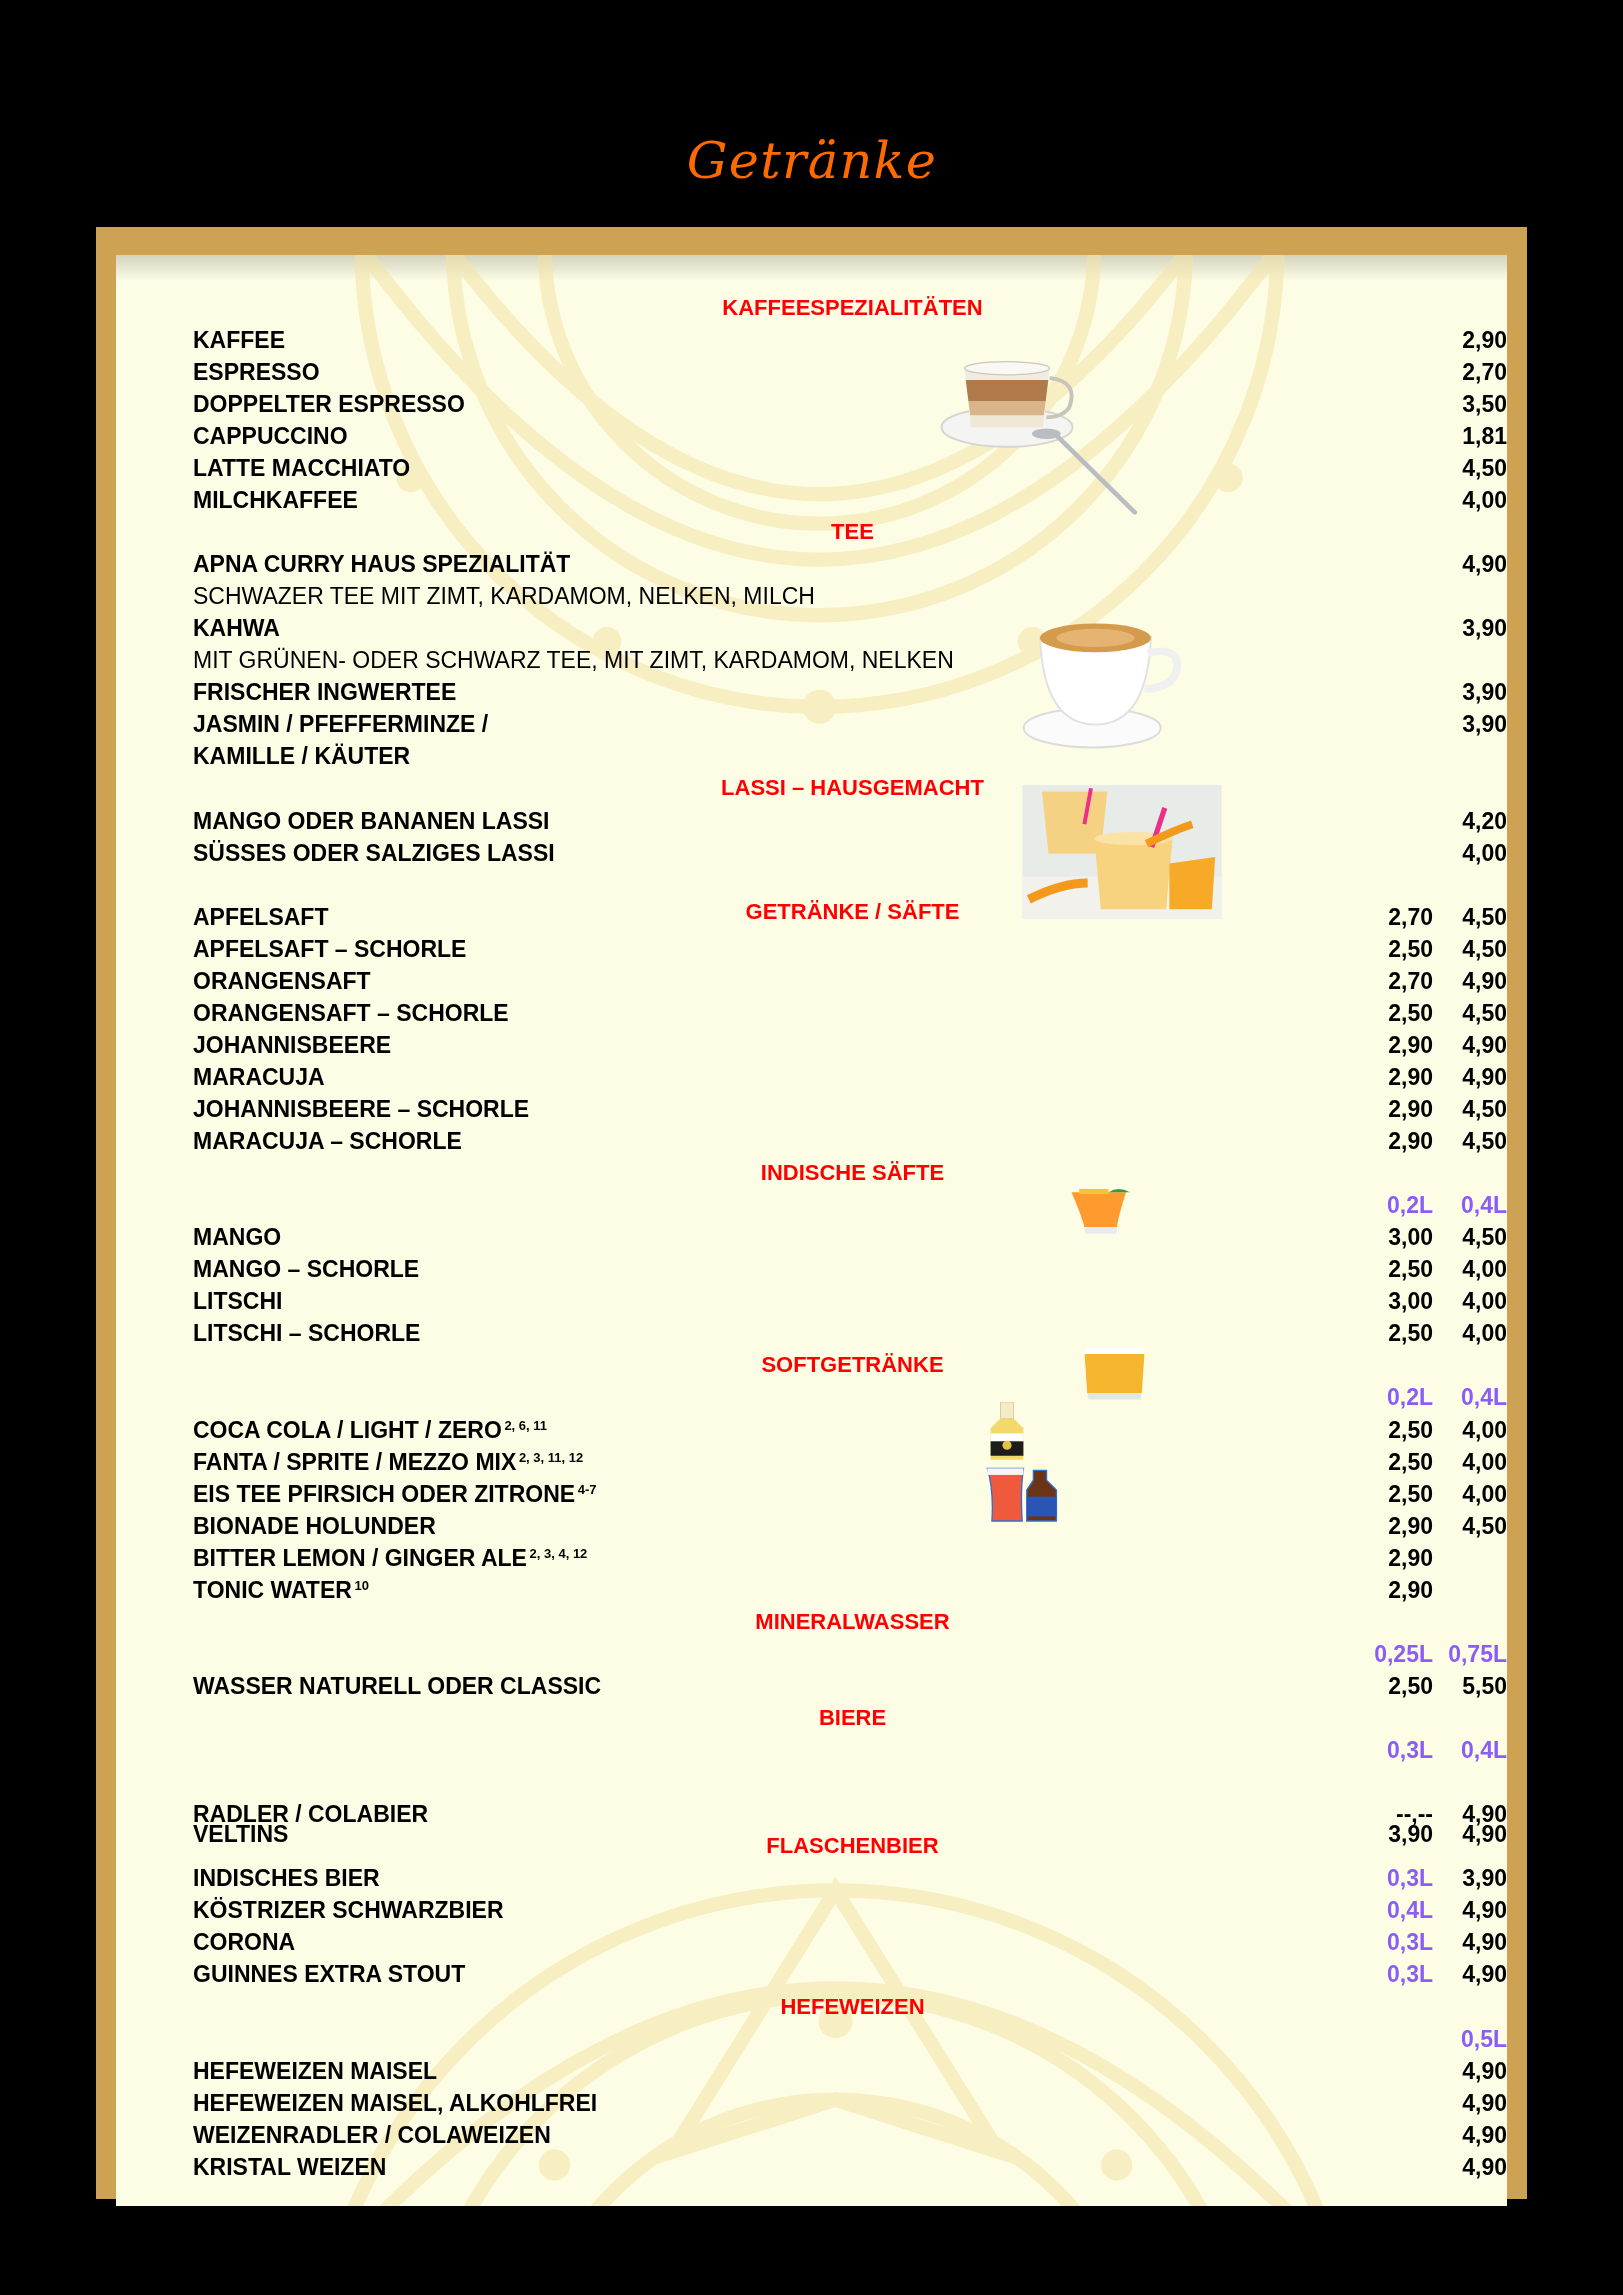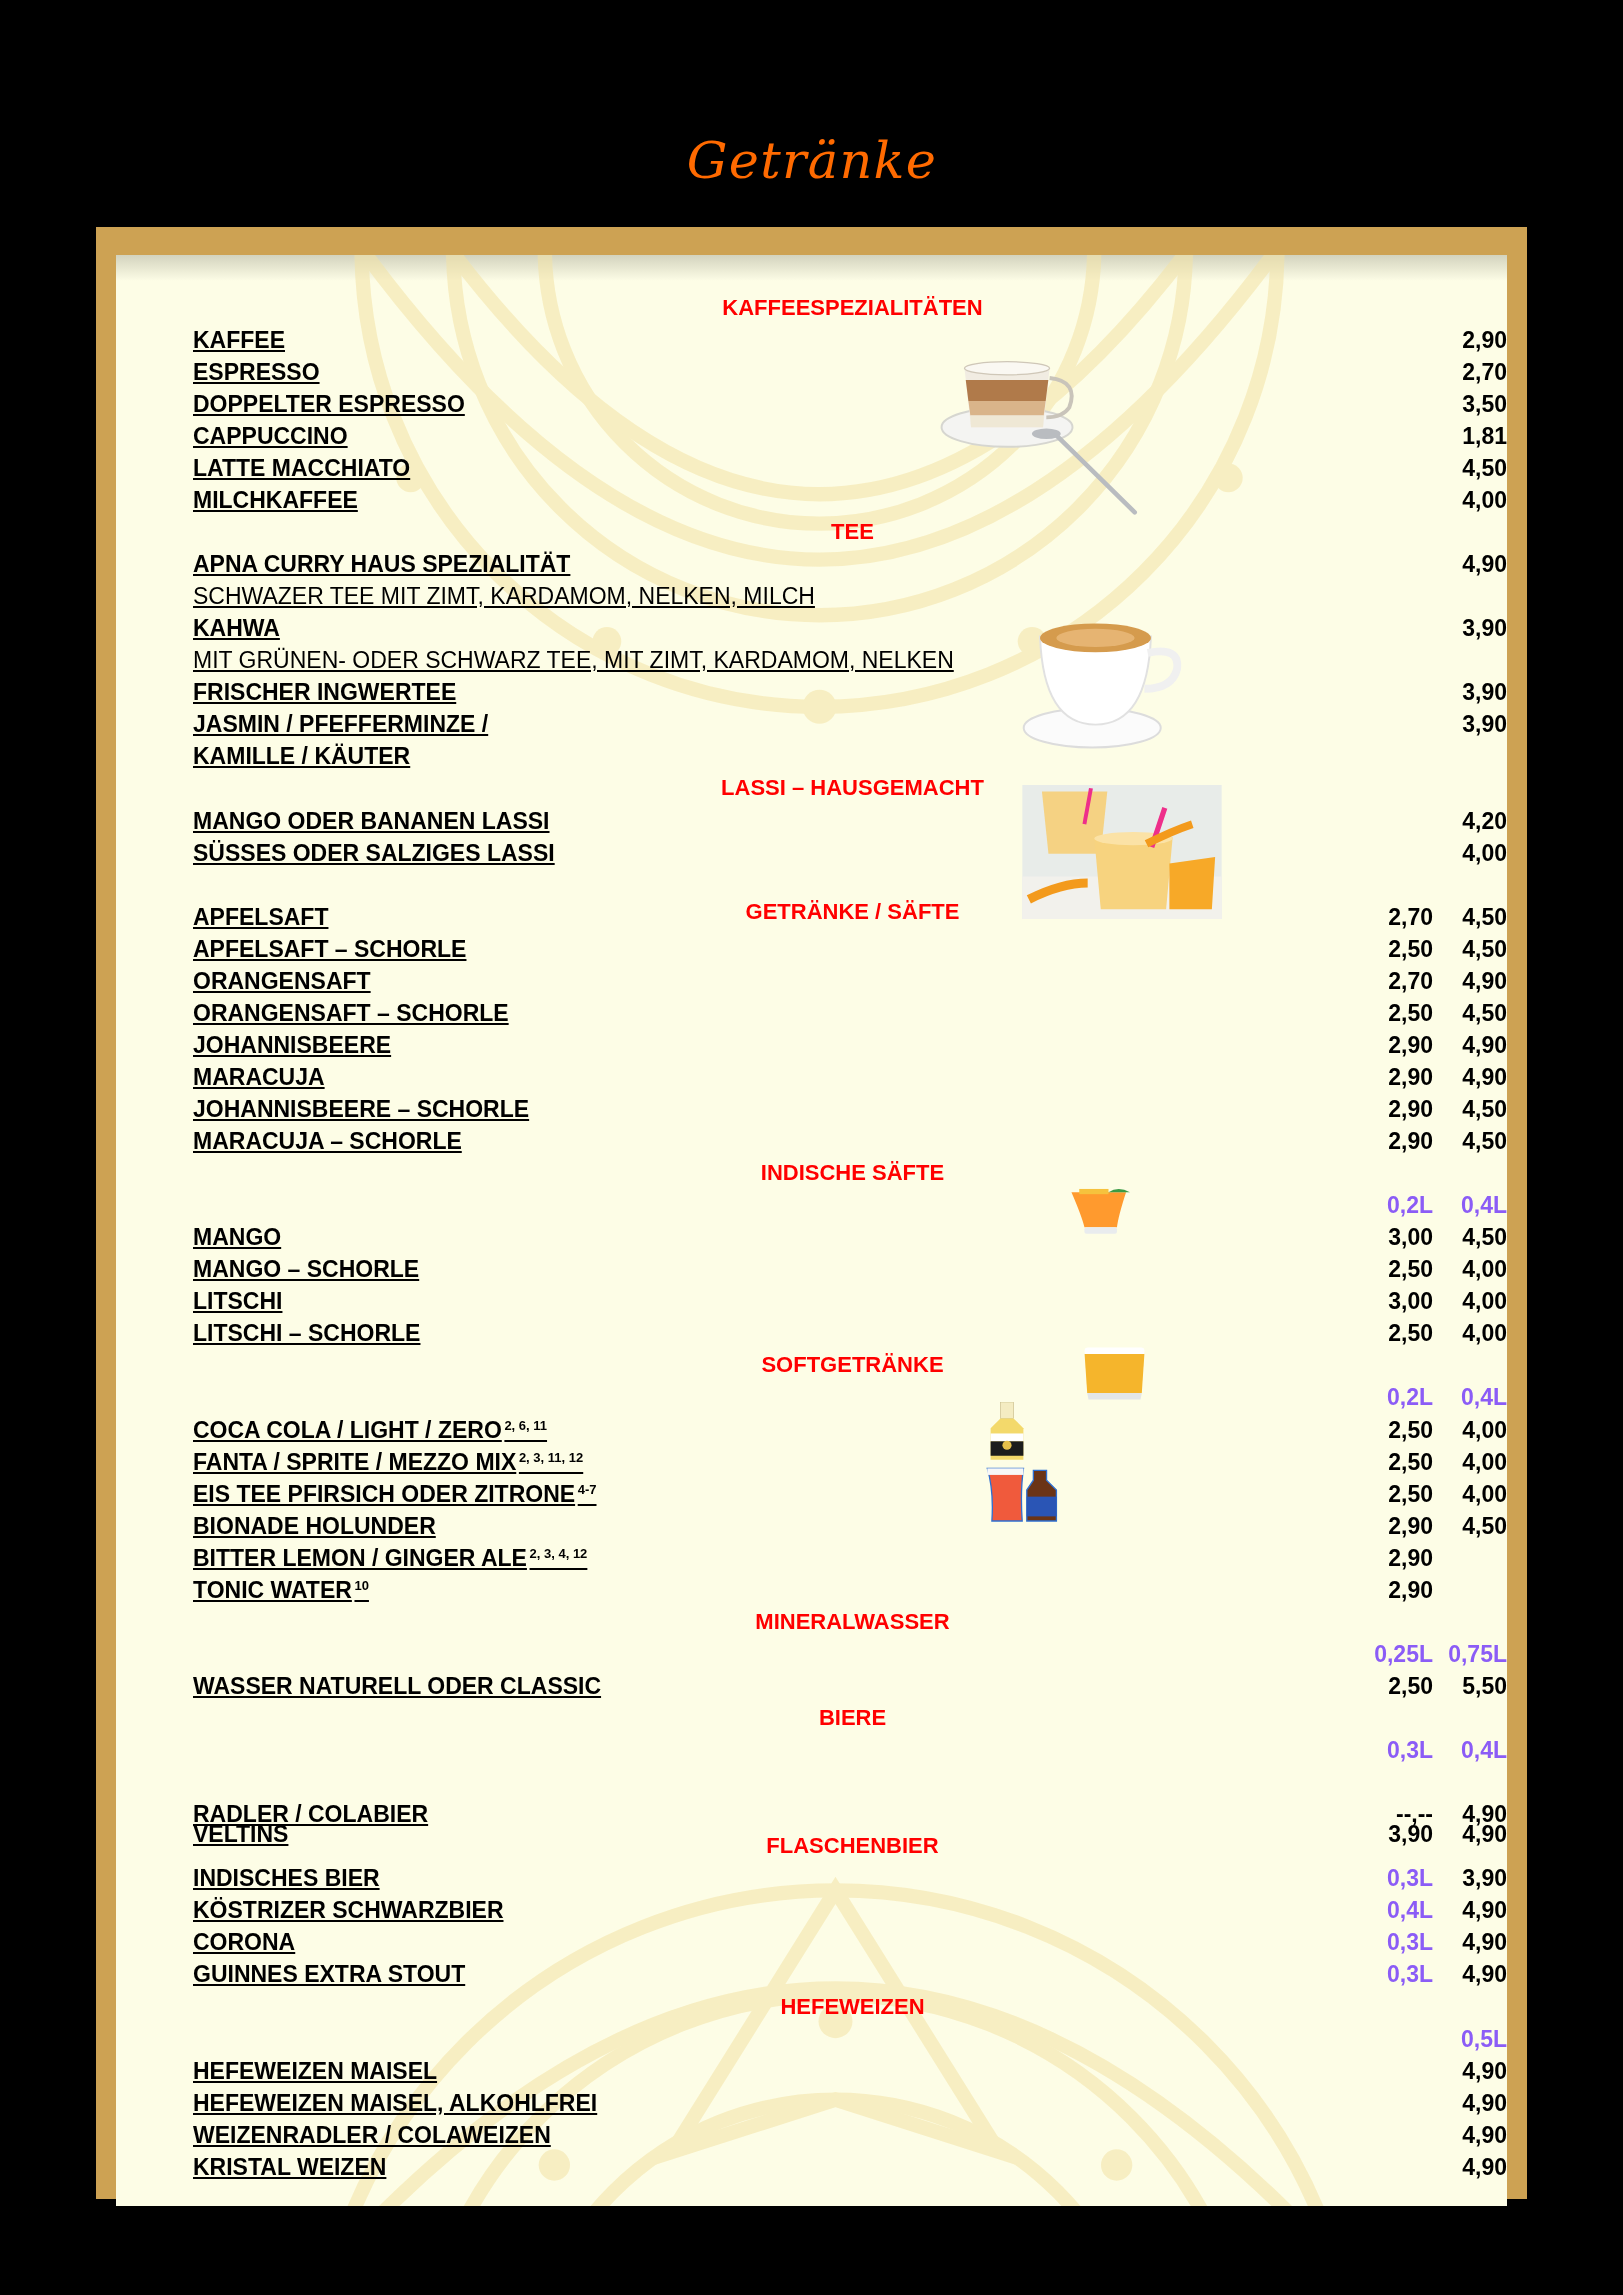--- a/index.html
+++ b/index.html
@@ -20,21 +20,21 @@
     position:absolute; left:20px; top:0; width:1391px; height:1951px;
     background:#fdfde6; overflow:hidden;margin-top:28px;
   }
   .panel .shade {
     position:absolute; left:0; top:0; width:100%; height:26px;
     background:linear-gradient(#d3d3be, rgba(253,253,230,0));
   }
   .mandala { position:absolute; opacity:0.55; }
   .row {
     position:absolute; left:77px; width:1315px; height:32px;
-    font-size:23px; font-weight:bold; color:#000; line-height:32px; white-space:nowrap;text-decoration:underline;
+    font-size:23px; font-weight:bold; color:#000; line-height:32px; white-space:nowrap;
   }
   .row.desc { font-weight:normal; }
   .row sup { font-size:13px; vertical-align:top; position:relative; top:-3.9px; margin-left:2.6px; }
   .section {
     position:absolute; left:0; width:1473px; text-align:center; height:32px; line-height:32px;
     font-size:22px; font-weight:bold; color:#ff0000; white-space:nowrap;
   }
   .p1, .p2 {
     position:absolute; top:0; text-align:right; width:92px;
   }

